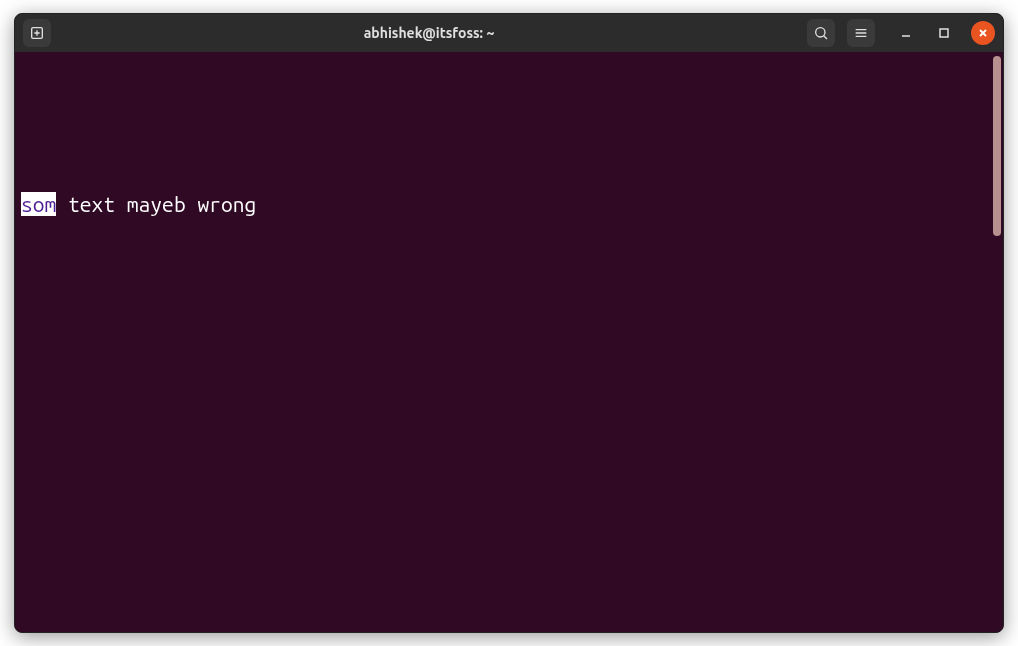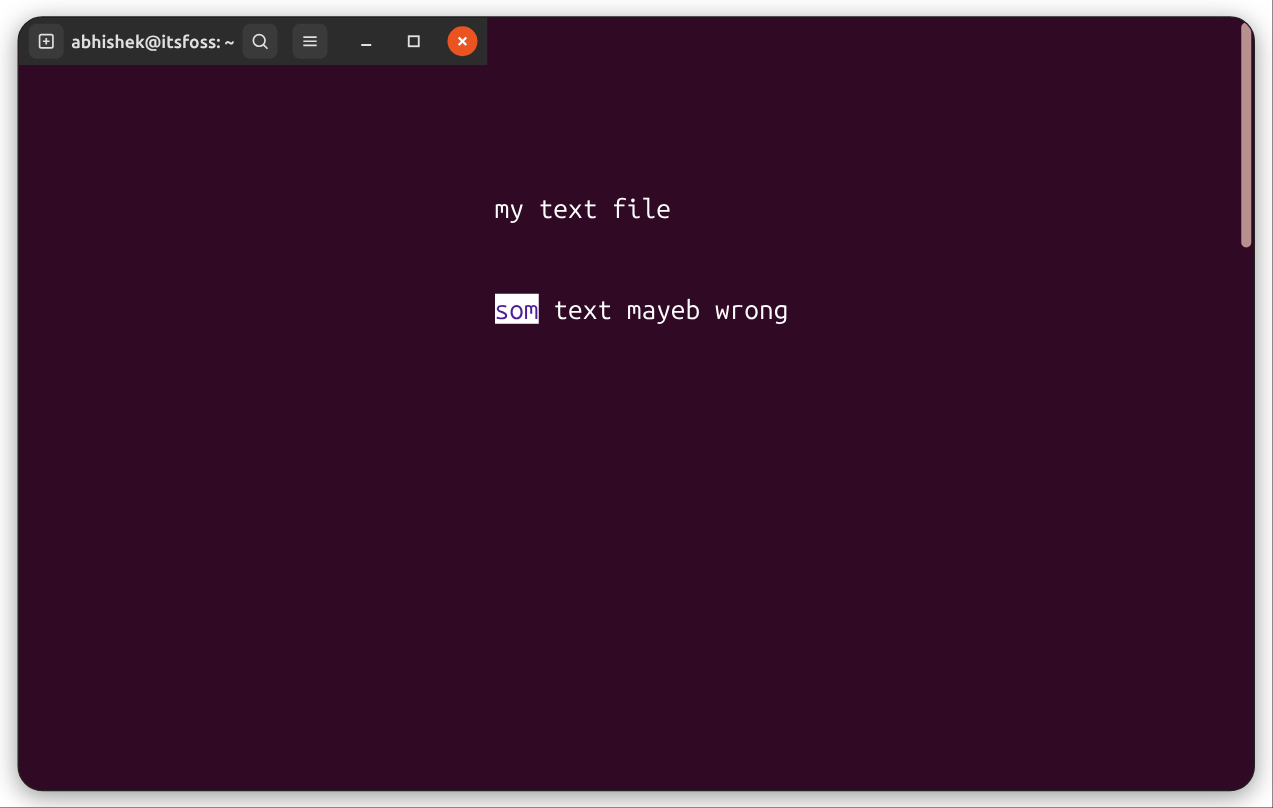--- a/index.html
+++ b/index.html
@@ -13,25 +13,25 @@
       background: #ffffff;
       font-family: 'Ubuntu Mono', 'DejaVu Sans Mono', monospace;
       display: flex;
       align-items: center;
       justify-content: center;
     }
     .window {
       width: 990px;
       height: 620px;
       background: #300a24;
-      border-radius: 20px;
+      border-radius: 8px;
       overflow: hidden;
       box-shadow: 0 4px 20px rgba(0,0,0,0.4);
       display: flex;
-      flex-direction: row;
+      flex-direction: column;
       border: 1px solid #222;
     }
     .titlebar {
       height: 38px;
       background: #2c2c2c;
       display: flex;
       align-items: center;
       padding: 0 8px;
       gap: 6px;
     }
@@ -172,21 +172,20 @@
             <line x1="9" y1="3" x2="3" y2="9"></line>
           </svg>
         </div>
       </div>
     </div>
   </div>
 
   <div class="terminal">
     <div class="terminal-inner">
       <div class="blank-line"></div>
-      <div class="text-line">my text file</div>
       <div class="text-line"><span class="highlight">som</span><span> text mayeb wrong</span></div>
       <div class="blank-line"></div>
       <div class="blank-line"></div>
       
       
       
       
     </div>
     <div class="scrollbar"></div>
   </div>

